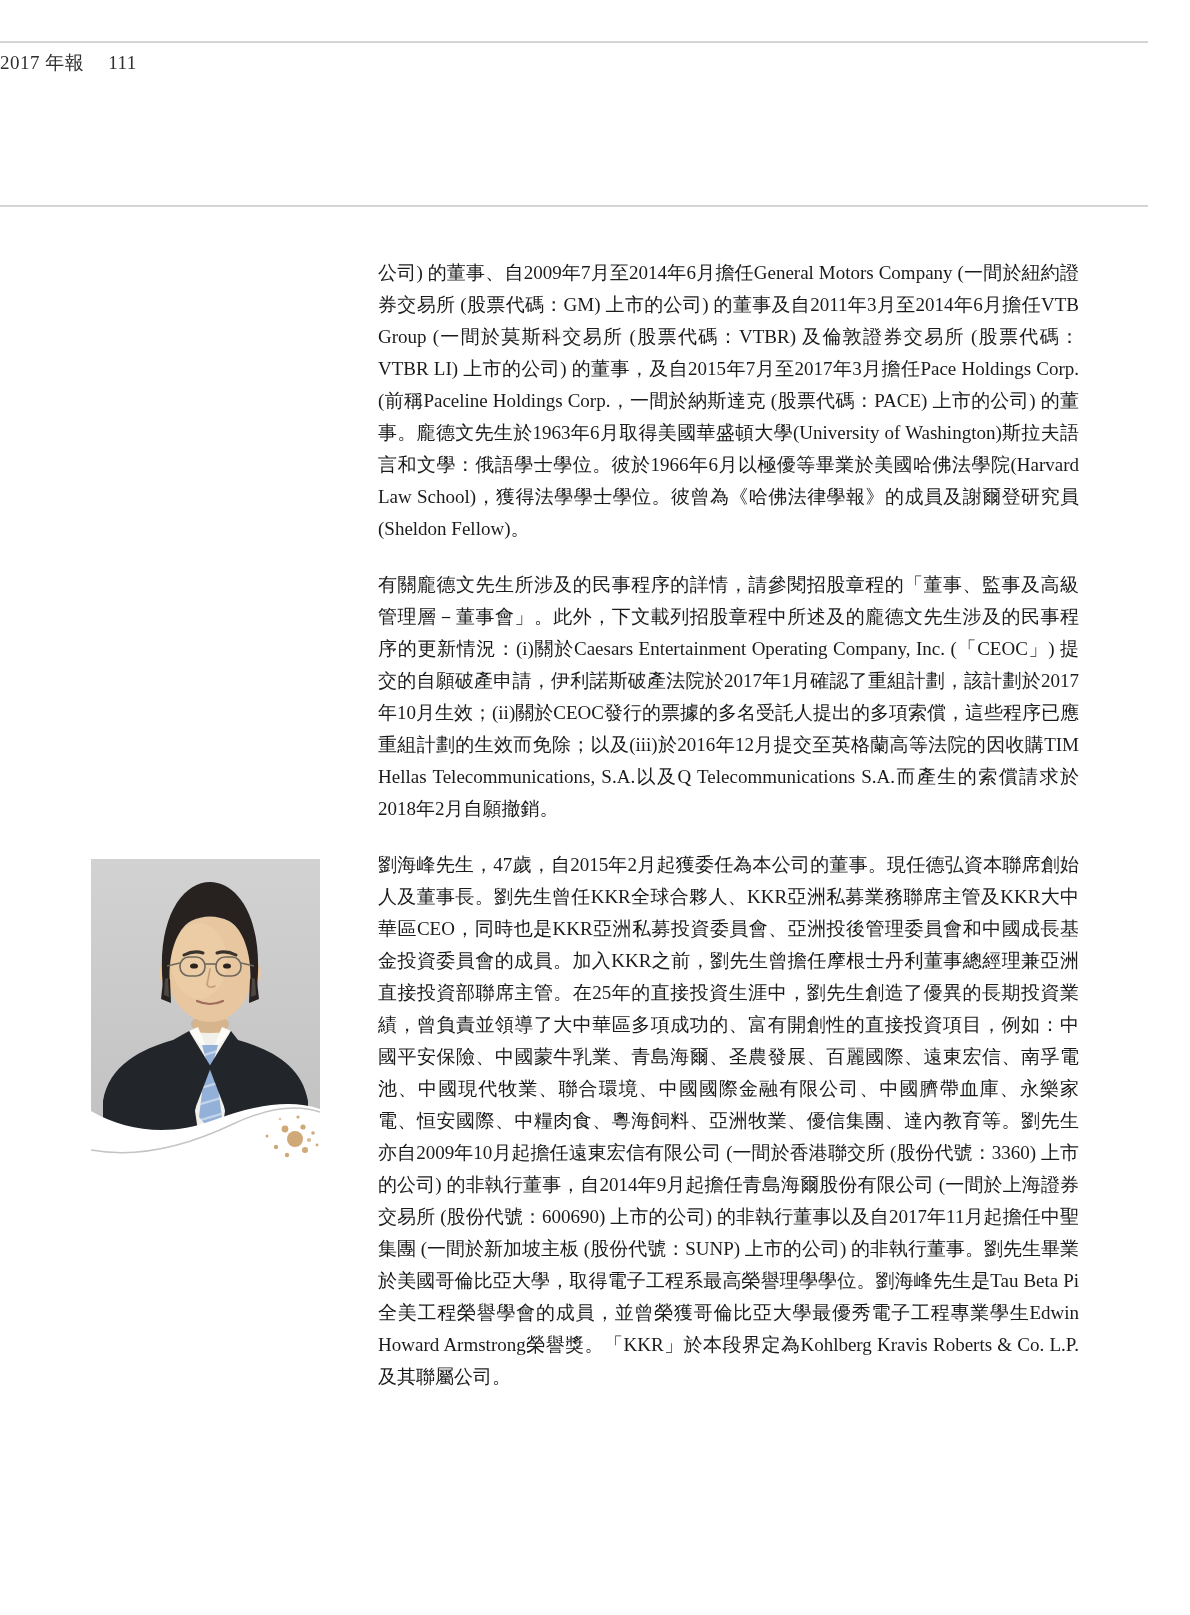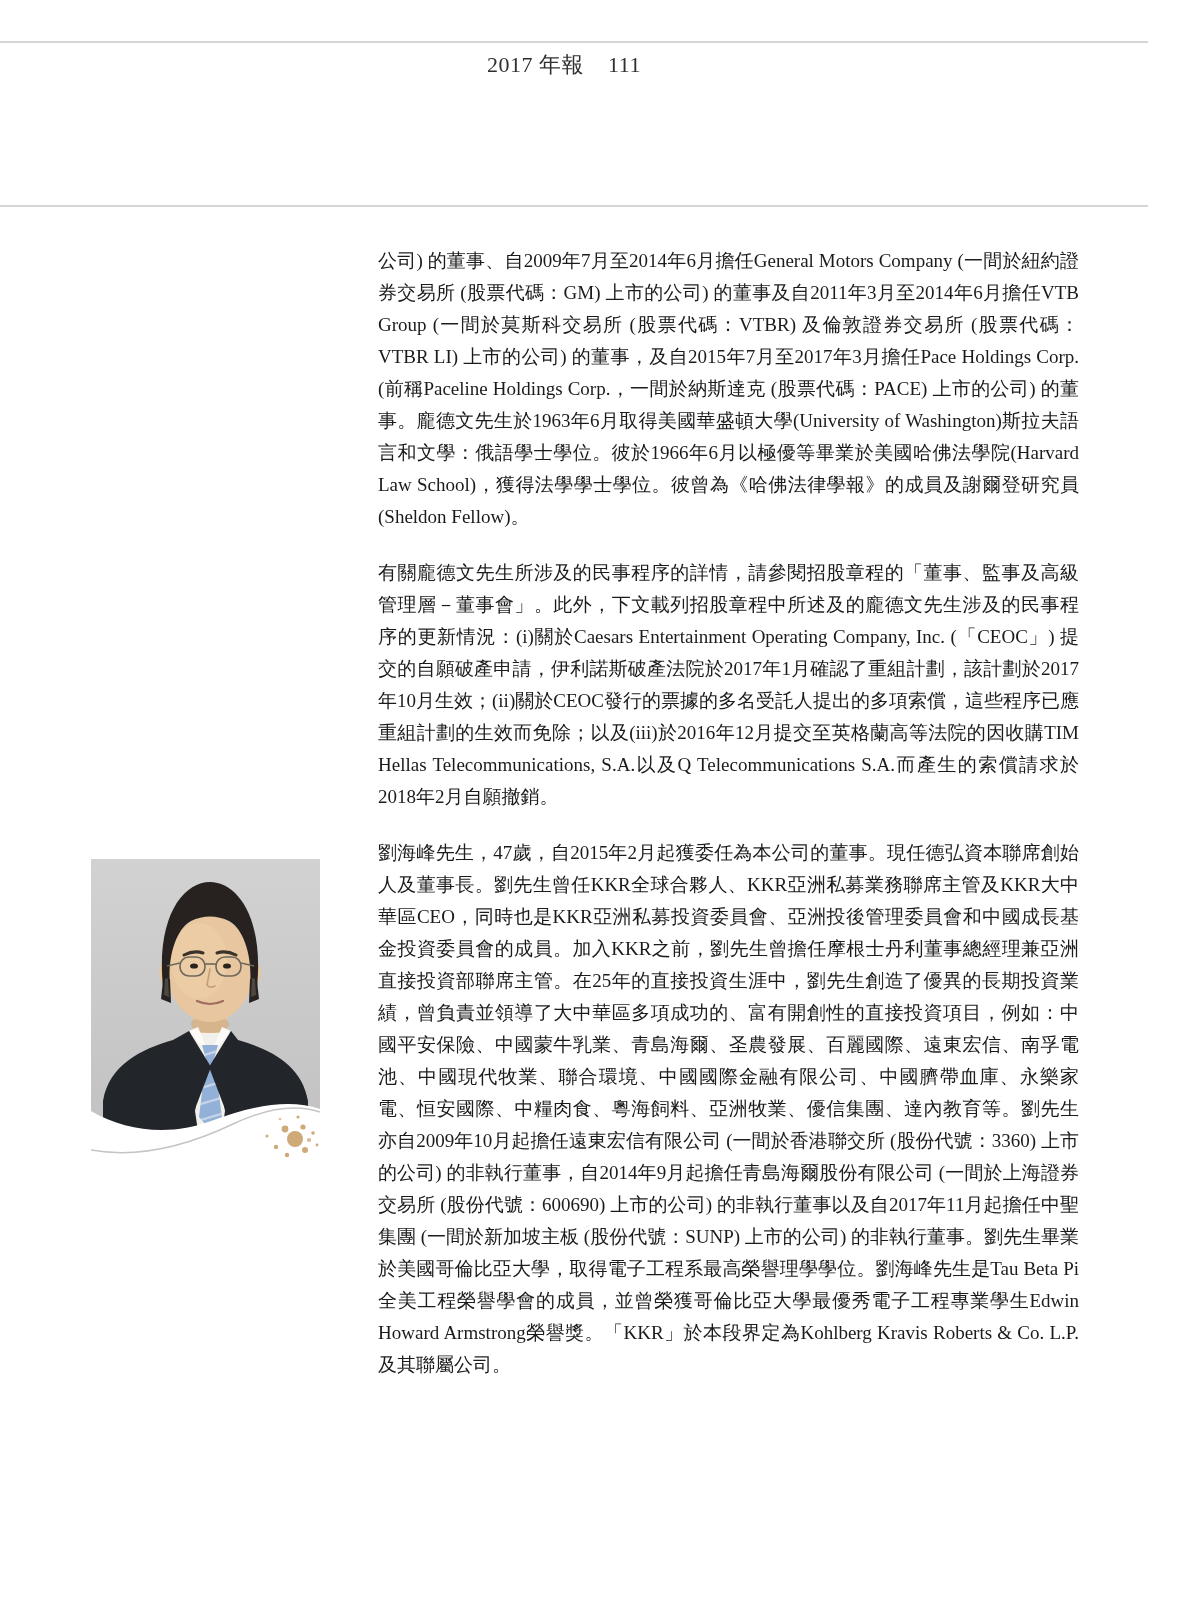--- a/index.html
+++ b/index.html
@@ -22,39 +22,39 @@
     background: #d5d5d5;
   }
   .rule-top    { top: 41px;  width: 1148px; }
   .rule-second { top: 205px; width: 1148px; }
 
   .page-header {
     position: absolute;
     top: 50px;
     left: 0;
     width: 1128px;
-    text-align: center;
-    font-size: 22px;
+    text-align: left;
+    font-size: 19px;
     color: #2f2f2f;
     letter-spacing: 0.5px;
   }
   .page-header .pagenum { margin-left: 24px; }
 
   
   .text-block {
     position: absolute;
     left: 378px;
     top: 241px;
     width: 701px;
     font-size: 19px;
     line-height: 32px;
     color: #1b1b1b;
     text-align: justify;
   }
-  .text-block p { margin: 4px 0 24px 0; }
+  .text-block p { margin: 16px 0 24px 0; }
   .text-block p:last-child { margin-bottom: 0; }
   .director-name { font-weight: normal; }
 
   
   .photo {
     position: absolute;
     left: 91px;
     top: 859px;
     width: 229px;
     height: 306px;

